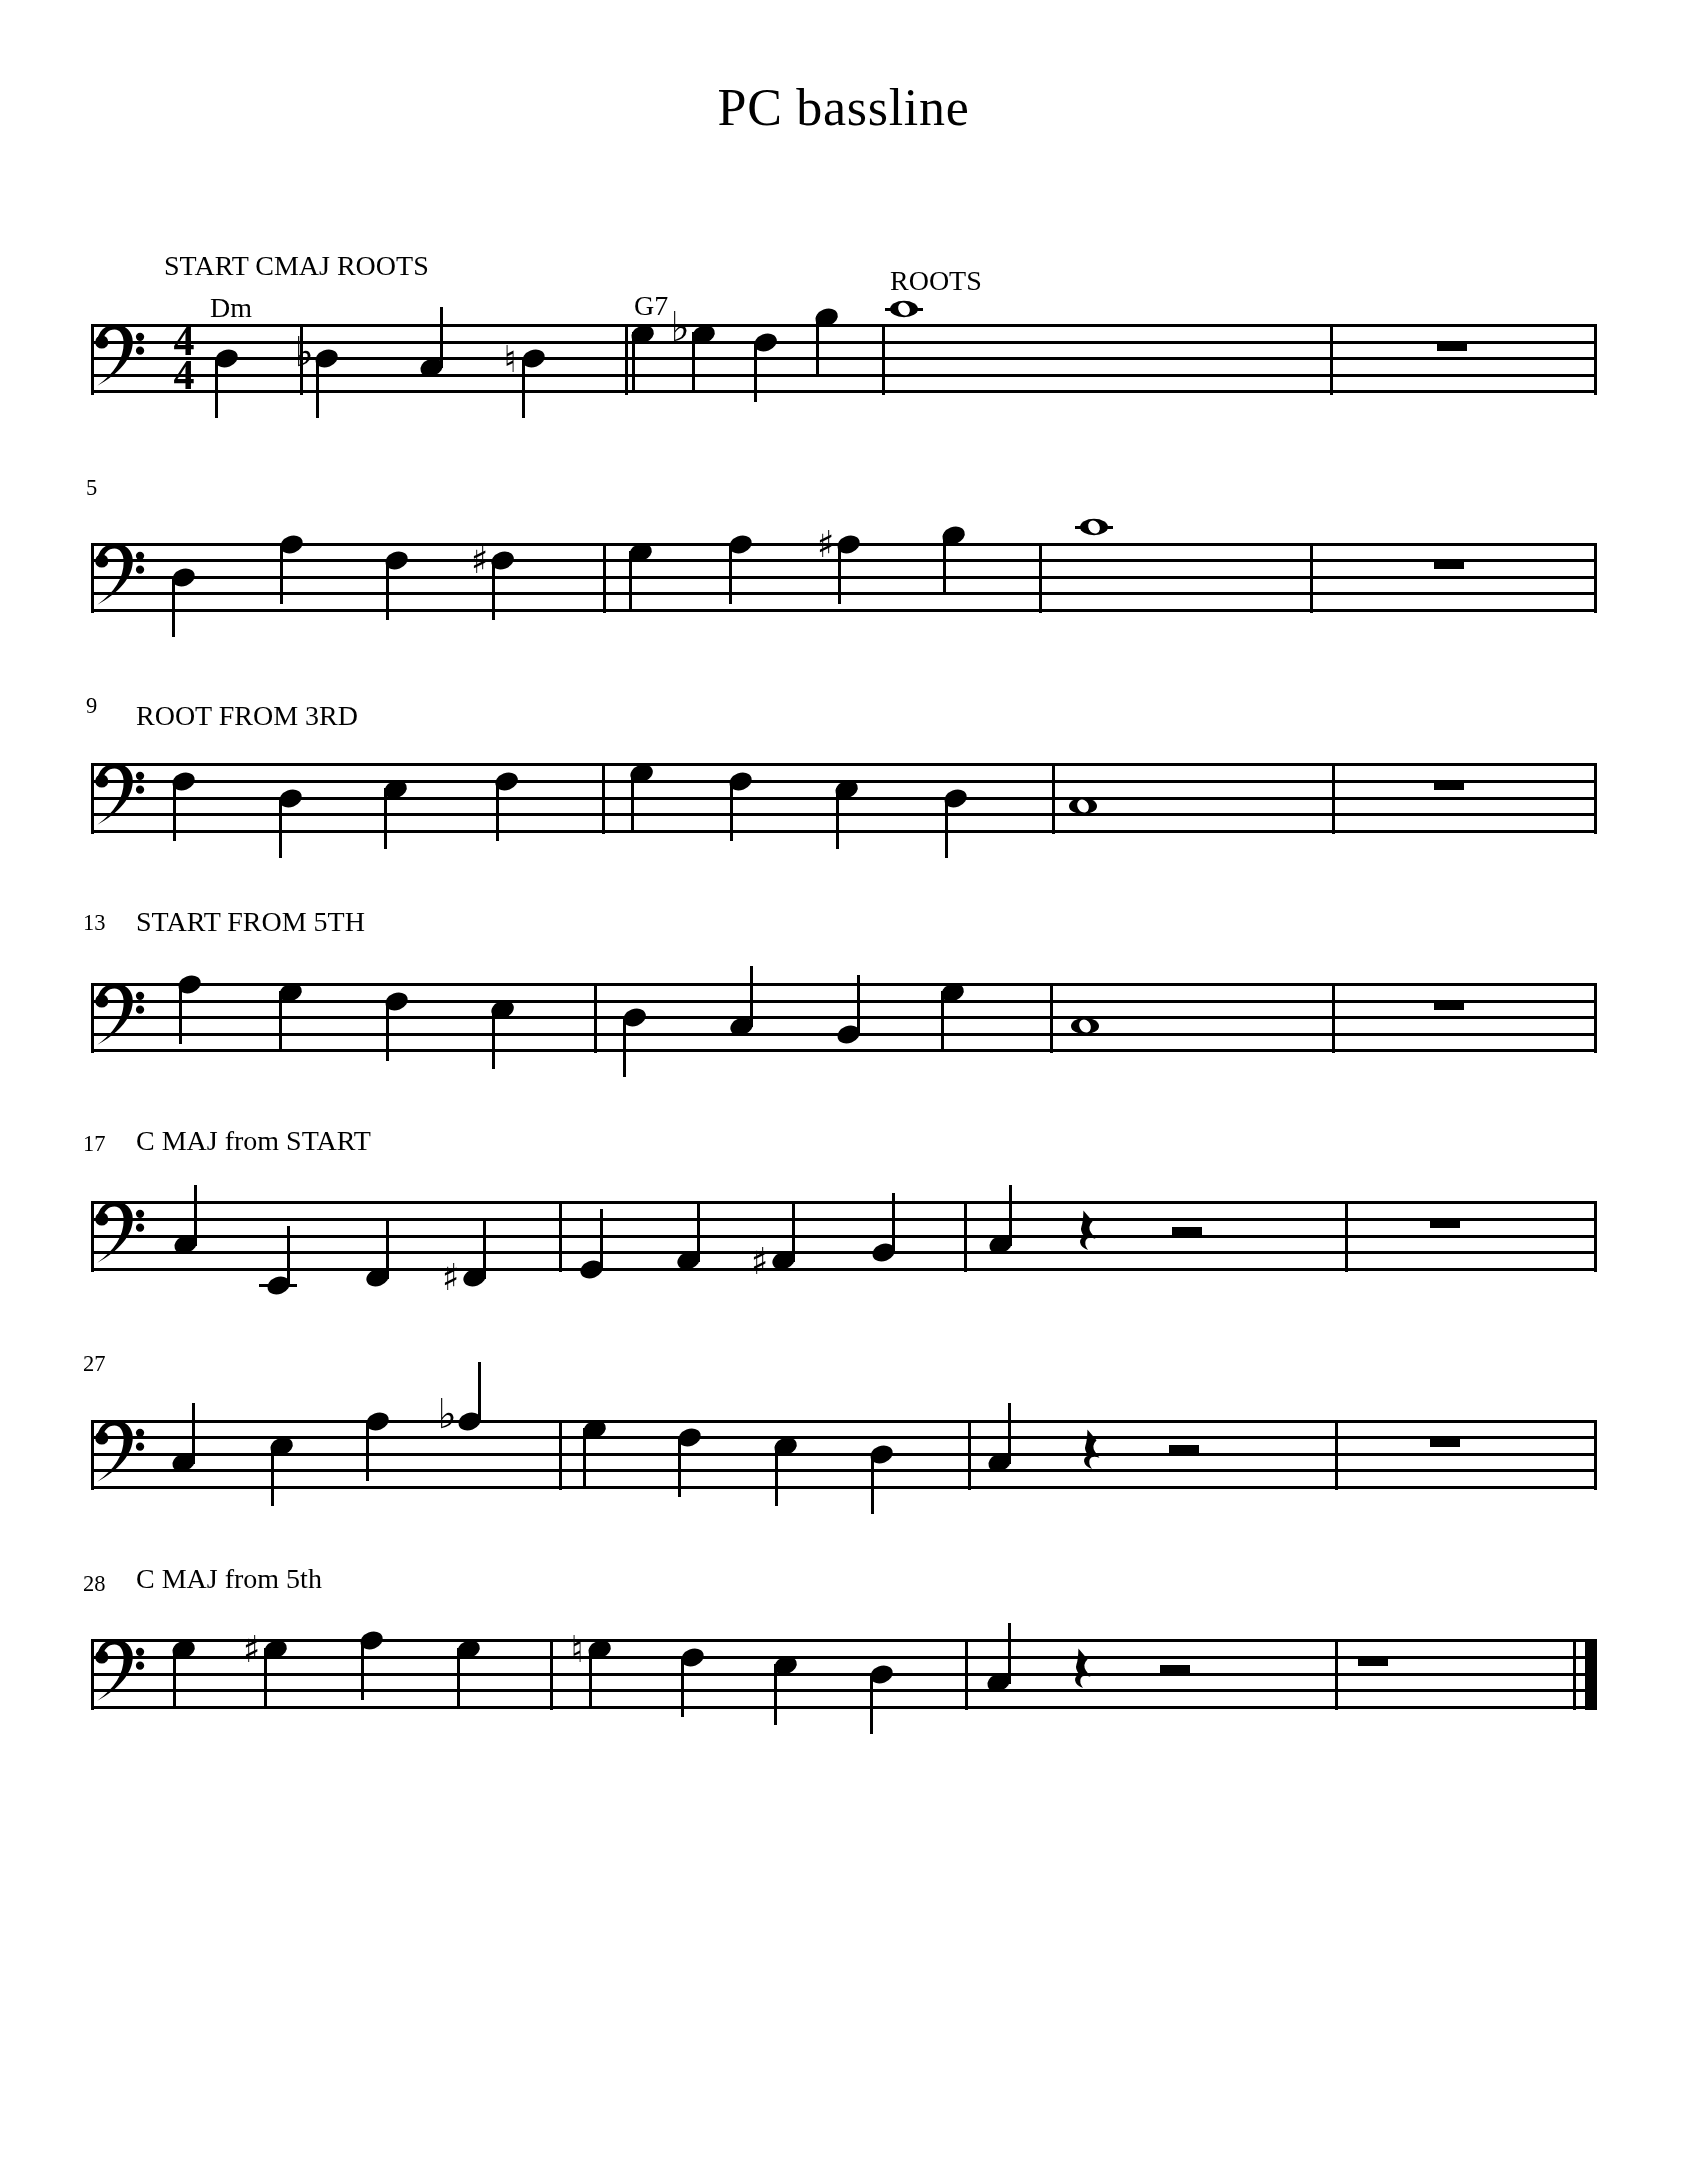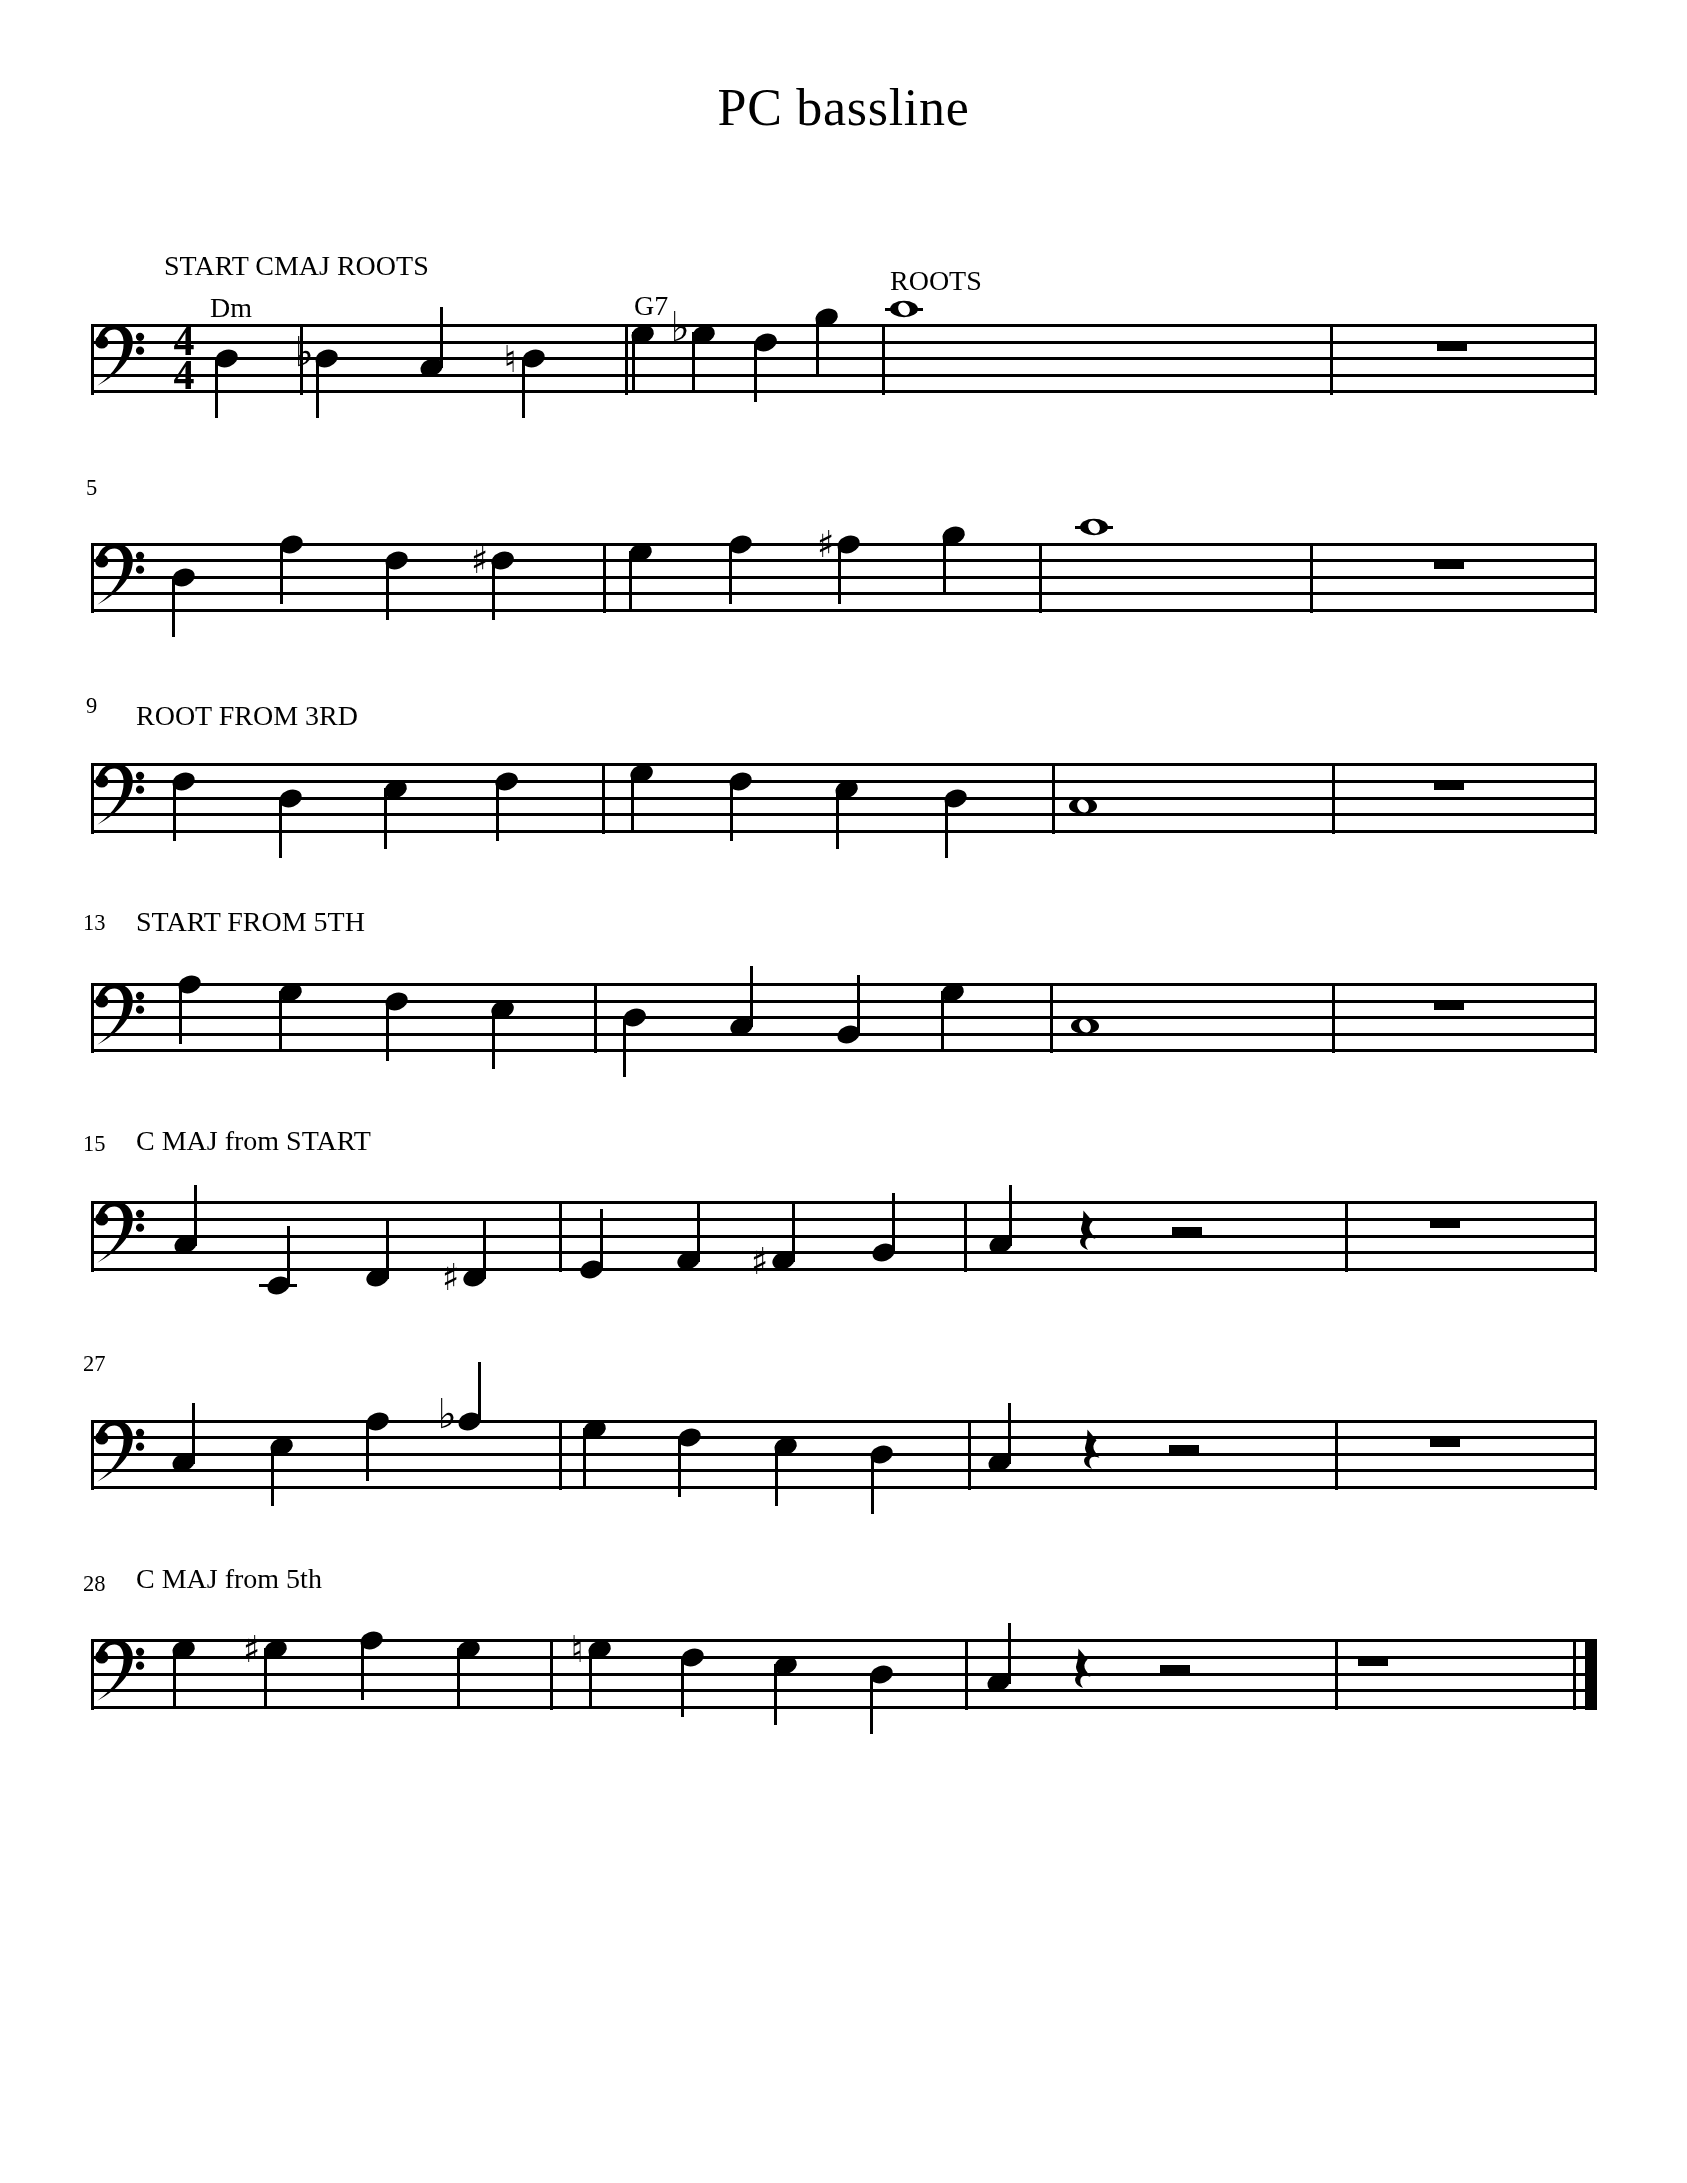--- a/index.html
+++ b/index.html
@@ -218,21 +218,21 @@
       <div class="barline" style="left: 1345px; top: 1203px; height: 69px; background: rgb(0, 0, 0);"></div>
       <div class="barline" style="left: 1594px; top: 1203px; height: 69px; background: rgb(0, 0, 0);"></div>
       <div class="svg-wrap" style="left: 93px; top: 1199px;"><svg width="52" height="69" viewBox="0 0 30 40">
   <circle cx="5" cy="11.6" r="3.8" fill="#000000"></circle>
   <path fill="#000000" d="M2 12.6 C2.6 5.2 7.2 1.4 12.9 1.4 C19 1.4 23 5.8 23 11.5
     C23 21 14.8 30.2 2.4 37 C12.4 29.6 17.7 21.5 17.7 12.3 C17.7 7.3 15.6 4.3 12.4 4.3
     C8.8 4.3 6.3 7.1 5.8 10.6 Z"></path>
   <circle cx="27.2" cy="8.6" r="2.4" fill="#000000"></circle>
   <circle cx="27.2" cy="16.6" r="2.4" fill="#000000"></circle>
         </svg></div>
-      <div class="measure-number" style="left: 83px; top: 1131px;">15</div>
+      <div class="measure-number" style="left: 83px; top: 1131px;">17</div>
       <div class="section-label" style="left: 136px; top: 1125px;">C MAJ from START</div>
       <div class="note-head" style="left: 174px; top: 1236px; background: rgb(0, 0, 0);"></div>
       <div class="stem" style="left: 194px; top: 1185px; height: 61px; background: rgb(0, 0, 0);"></div>
       <div class="ledger" style="left: 259px; top: 1284px; background: rgb(0, 0, 0);"></div>
       <div class="note-head" style="left: 267px; top: 1277px; background: rgb(0, 0, 0);"></div>
       <div class="stem" style="left: 287px; top: 1226px; height: 61px; background: rgb(0, 0, 0);"></div>
       <div class="note-head" style="left: 366px; top: 1269px; background: rgb(0, 0, 0);"></div>
       <div class="stem" style="left: 386px; top: 1218px; height: 61px; background: rgb(0, 0, 0);"></div>
       <div class="note-head" style="left: 463px; top: 1269px; background: rgb(0, 0, 0);"></div>
       <div class="stem" style="left: 483px; top: 1218px; height: 61px; background: rgb(0, 0, 0);"></div>

